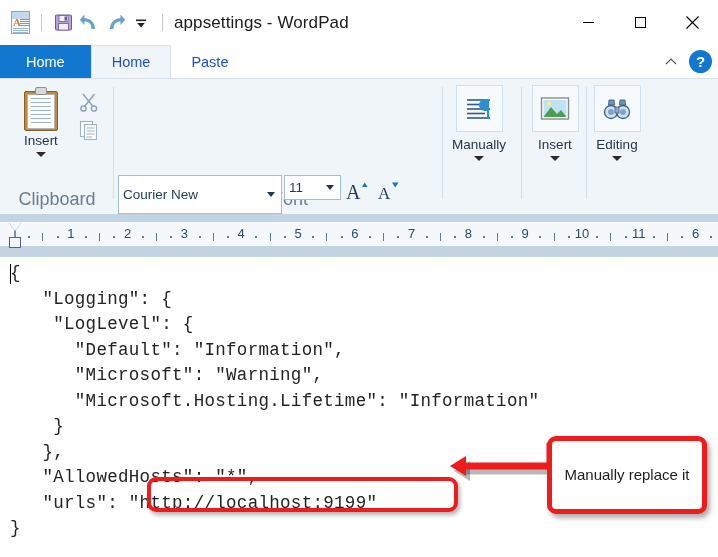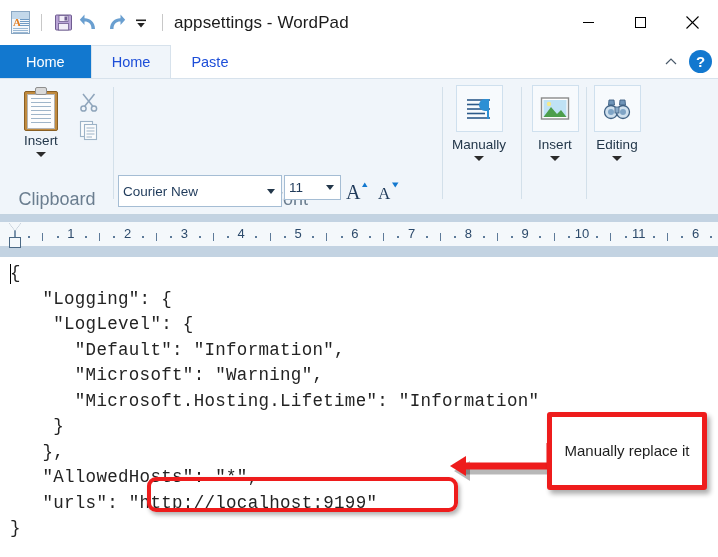--- a/index.html
+++ b/index.html
@@ -211,21 +211,21 @@
   .mini-btn {
     position: absolute;
     width: 30px; height: 30px;
     display: flex; align-items: center; justify-content: center;
     cursor: default;
   }
 
   
   .font-name-box {
     position: absolute; left: 118px; top: 96px;
-    width: 164px; height: 32px;
+    width: 164px; height: 39px;
     background: #ffffff;
     border: 1px solid #a5bdd4;
     display: flex; align-items: center;
     padding: 0 4px;
     cursor: default;
   }
   .font-size-box {
     position: absolute; left: 284px; top: 96px;
     width: 57px; height: 25px;
     background: #ffffff;
@@ -359,25 +359,25 @@
     left: 147px; top: 477px;
     width: 311px; height: 35px;
     border: 4px solid #ee1c1c;
     border-radius: 9px;
     box-shadow: 2px 3px 4px rgba(0,0,0,0.30);
     background: transparent;
     pointer-events: none;
   }
   .note-box {
     position: absolute;
-    left: 547px; top: 412px;
+    left: 547px; top: 436px;
     width: 160px; height: 78px;
     background: #ffffff;
     border: 5px solid #ee1c1c;
-    border-radius: 3px;
+    border-radius: 9px;
     box-shadow: 3px 4px 5px rgba(0,0,0,0.32);
     display: flex; align-items: center; justify-content: center;
     text-align: center;
   }
   .note-text {
     font-size: 15px;
     color: #1d1d1d;
     line-height: 20px;
     font-family: "Liberation Sans", sans-serif;
   }

